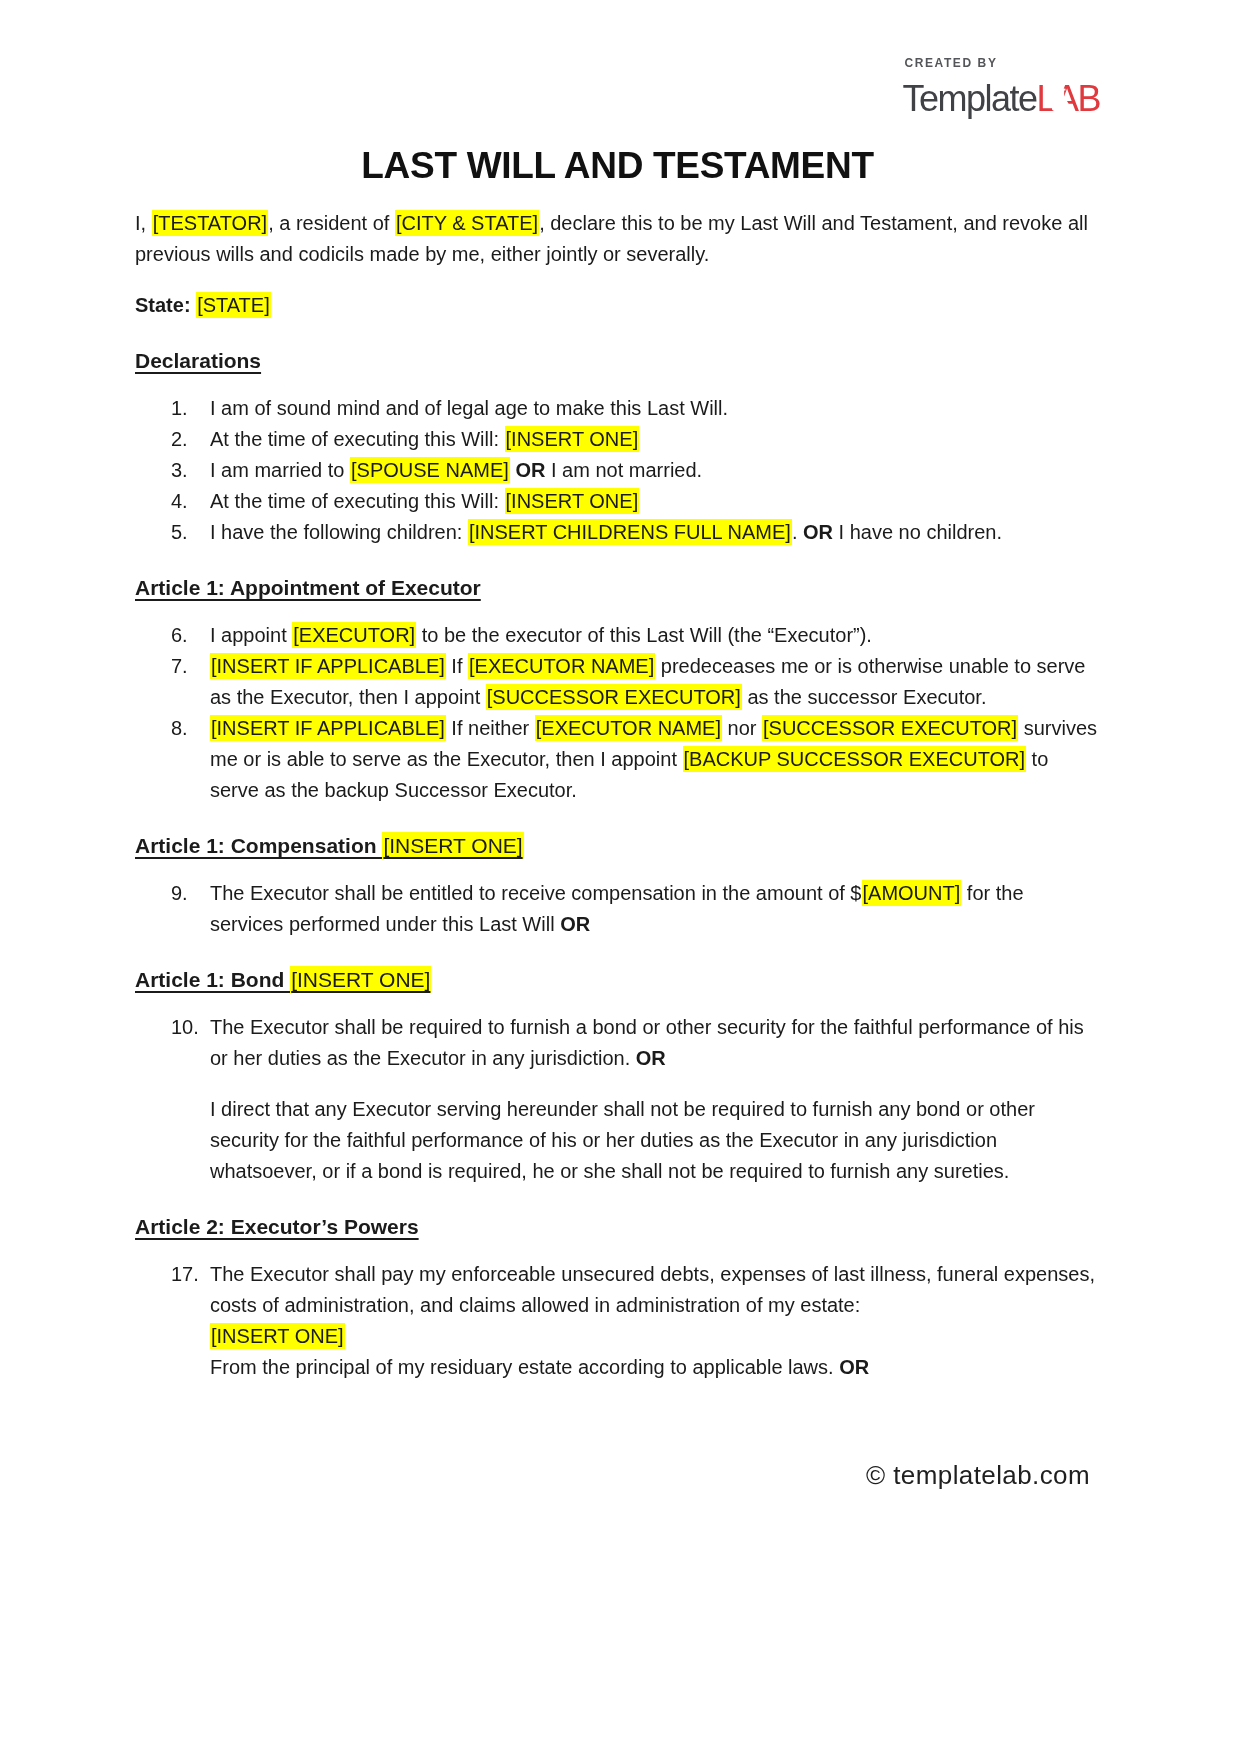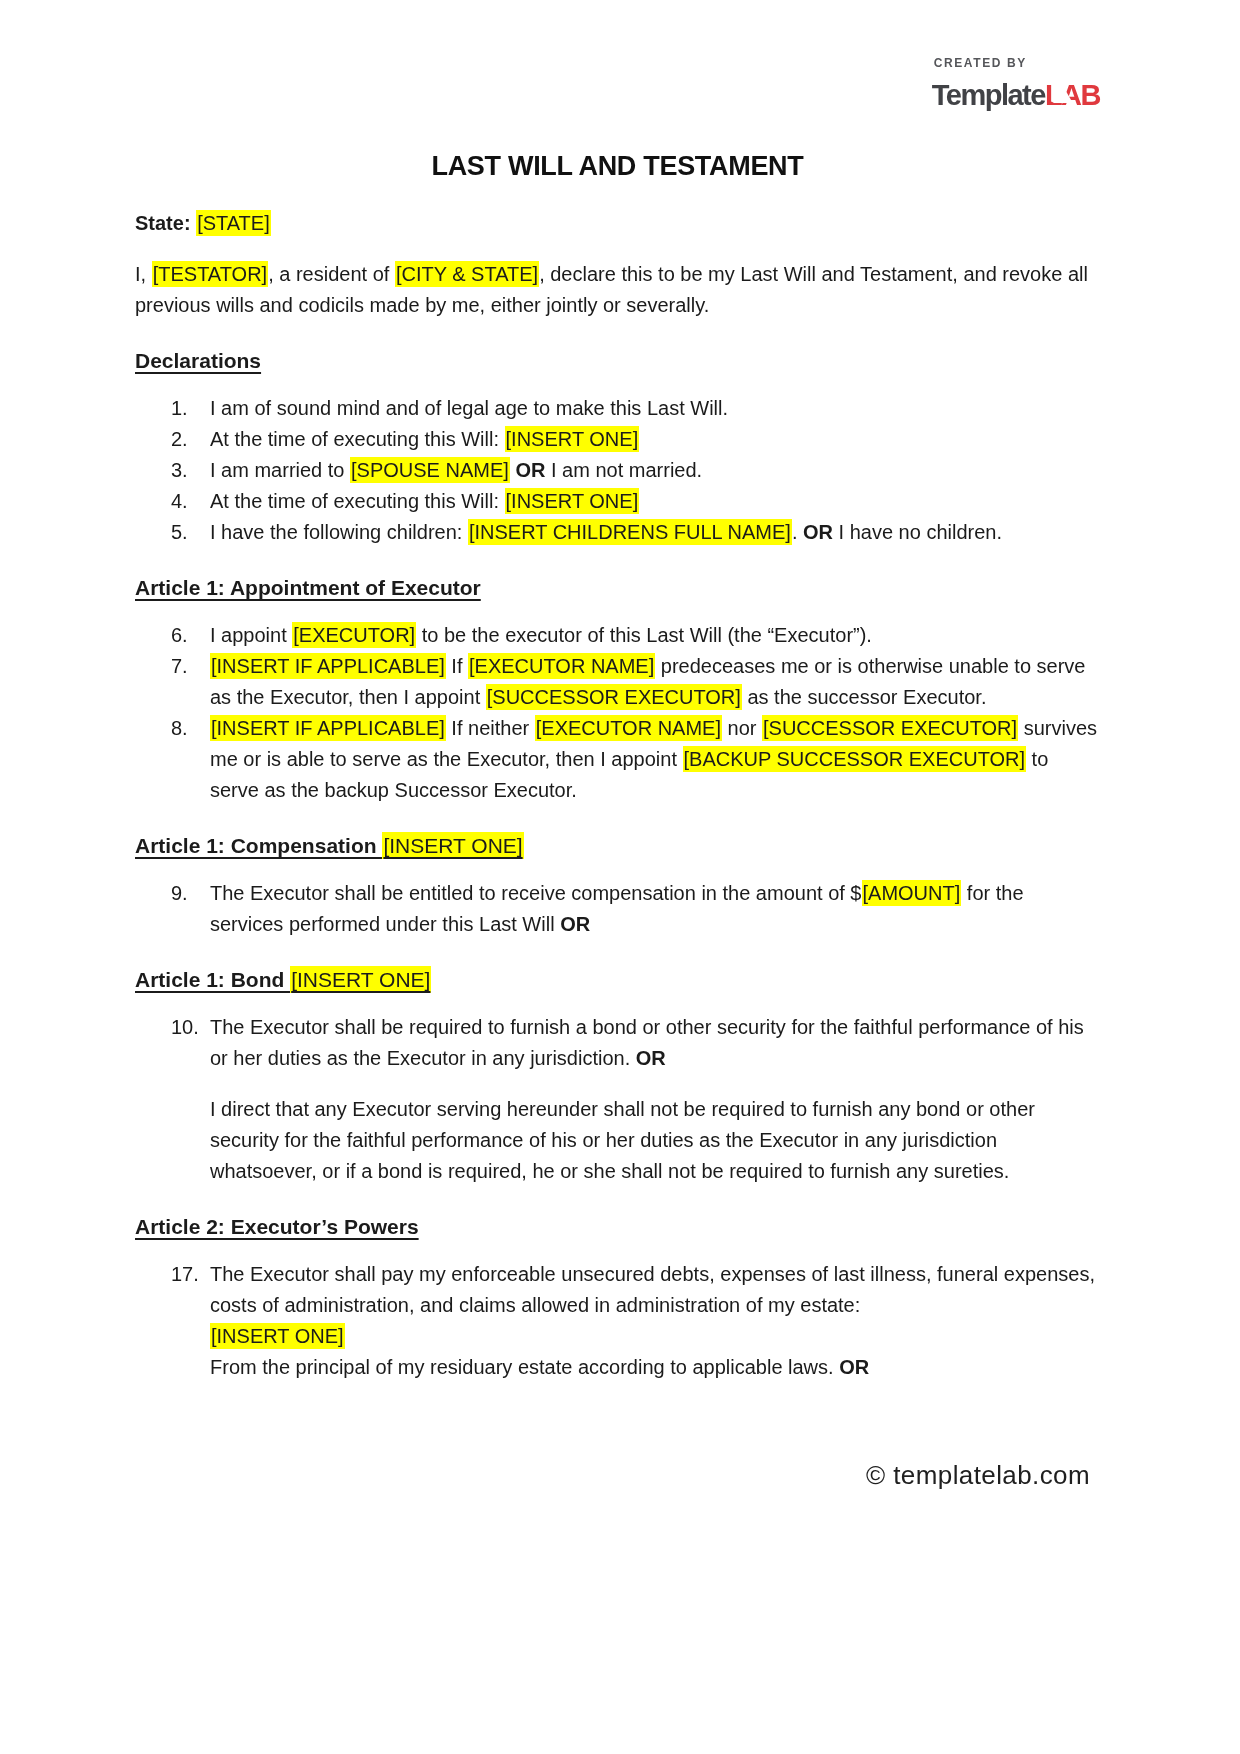--- a/index.html
+++ b/index.html
@@ -15,28 +15,28 @@
   }
   .content { padding: 48px 140px 0 135px; font-size: 20px; line-height: 31px; }
 
   
   .logo-row { text-align: right; height: 74px; }
   .logo-inner { display: inline-block; text-align: left; }
   .created-by {
     font-size: 12px; font-weight: 700; letter-spacing: 1.6px;
     color: #55565a; margin: 0 0 1px 2px;
   }
-  .brand { font-size: 29px; font-weight: 700; letter-spacing: -1.5px; line-height: 1.05; }
+  .brand { font-size: 36px; font-weight: 400; letter-spacing: -1.5px; line-height: 1.05; }
   .brand-gray { color: var(--brand-gray, #414246); }
   .brand-red { color: var(--brand-red, #e0393e); position: relative; display: inline-block; }
   .flask { position: absolute; right: 28px; bottom: 5px; width: 21px; height: 26px; }
 
   
   .title {
-    font-size: 27px; font-weight: 700; text-align: center;
+    font-size: 37px; font-weight: 700; text-align: center;
     letter-spacing: -0.3px; color: #111; margin: 22px 0 14px 0; line-height: 44px;
   }
 
   
   .para { margin: 20px 0; }
   .para.indent { margin-left: 75px; }
   .heading {
     font-size: 21px; font-weight: 700; margin: 24px 0 17px 0;
     text-decoration: underline; text-decoration-thickness: 2px; text-underline-offset: 4px;
   }
@@ -64,22 +64,22 @@
         <div class="brand"><span class="brand-gray">Template</span><span class="brand-red"><span>LAB</span><svg class="flask" viewBox="0 0 24 28" xmlns="http://www.w3.org/2000/svg">
                 <path d="M9 1h6v8.5l7.6 13.2c1 1.7-.2 3.8-2.2 3.8H3.6c-2 0-3.2-2.1-2.2-3.8L9 9.5V1z" fill="#ffffff"></path>
                 <path d="M7.5 1h9v2.2h-9z" fill="#ffffff"></path>
               </svg></span></div>
       </div>
     </div>
 
     <h1 class="title">LAST WILL AND TESTAMENT</h1>
 
     <div id="docbody">
+        <div class="para"><span>I, </span><span class="hl">[TESTATOR]</span><span>, a resident of </span><span class="hl">[CITY &amp; STATE]</span><span>, declare this to be my Last Will and Testament, and revoke all previous wills and codicils made by me, either jointly or severally.</span></div>
         <div class="para"><span class="b">State: </span><span class="hl">[STATE]</span></div>
-        <div class="para"><span>I, </span><span class="hl">[TESTATOR]</span><span>, a resident of </span><span class="hl">[CITY &amp; STATE]</span><span>, declare this to be my Last Will and Testament, and revoke all previous wills and codicils made by me, either jointly or severally.</span></div>
         <div class="heading"><span class="b">Declarations</span></div>
         <div class="item">
           <span class="num">1.</span>
           <span class="itemtext"><span>I am of sound mind and of legal age to make this Last Will.</span></span>
         </div>
         <div class="item">
           <span class="num">2.</span>
           <span class="itemtext"><span>At the time of executing this Will: </span><span class="hl">[INSERT ONE]</span></span>
         </div>
         <div class="item">

